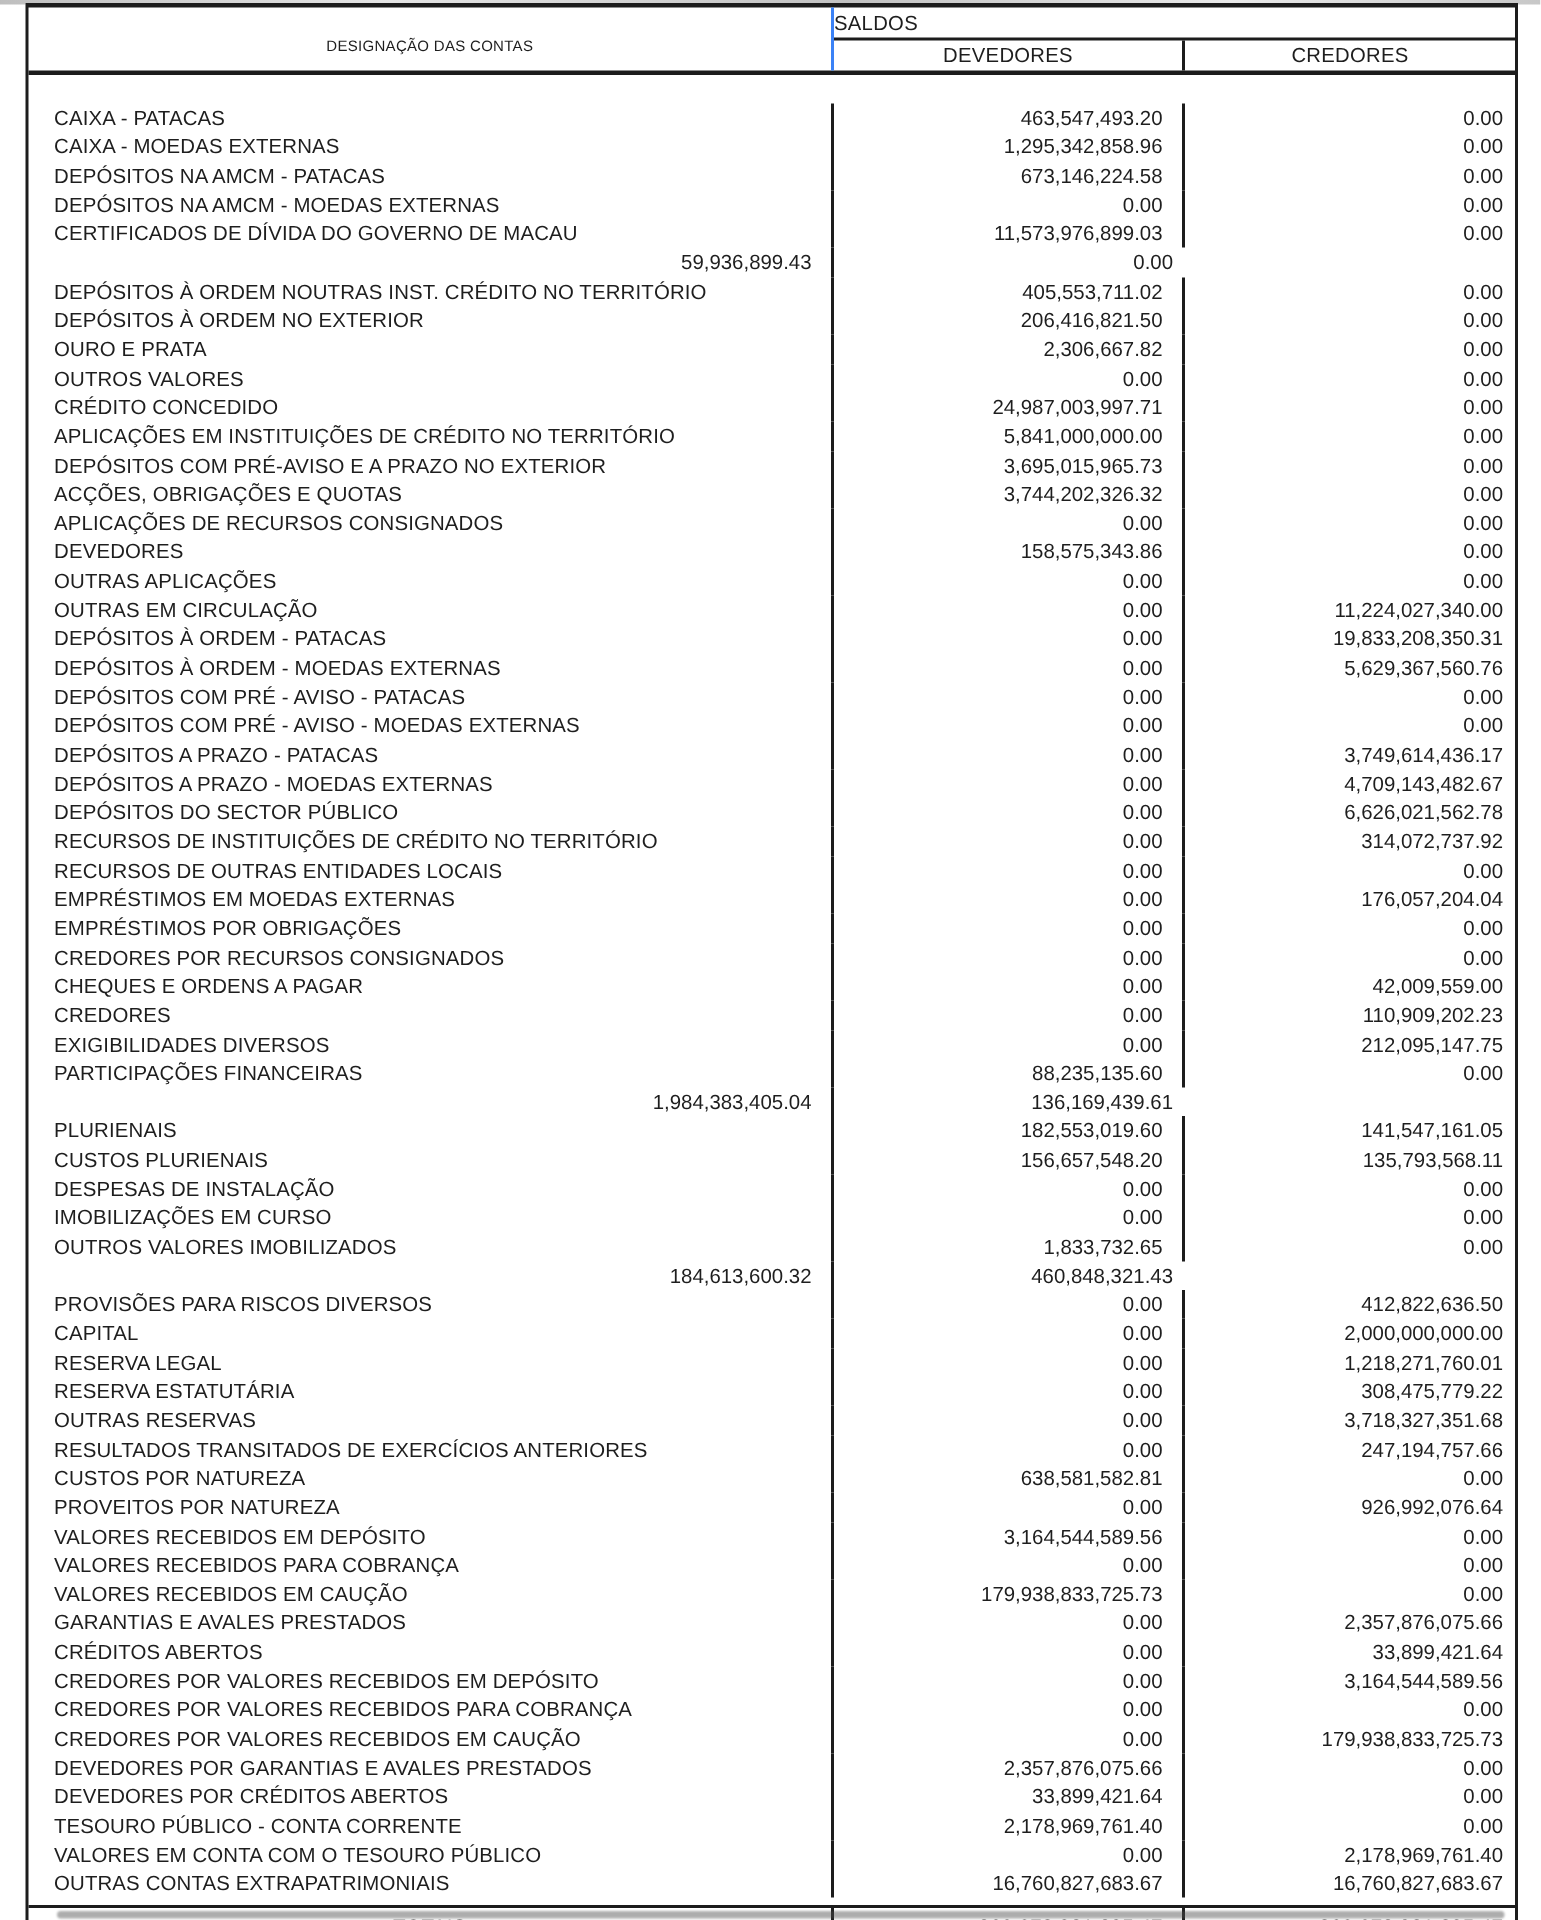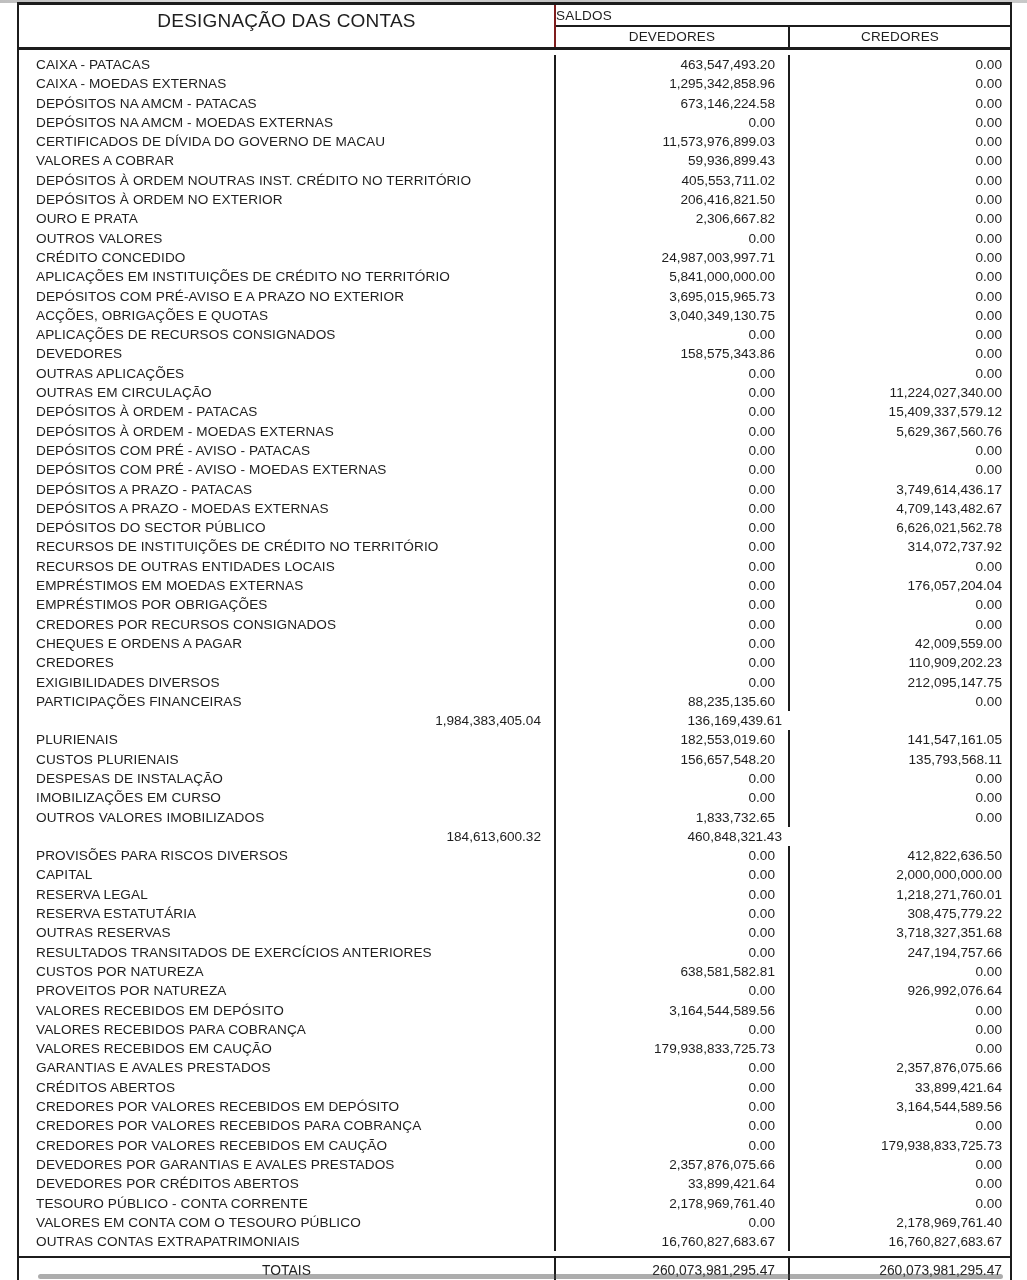--- a/index.html
+++ b/index.html
@@ -34,34 +34,34 @@
     border: 2px solid #1c1c1c;
     border-top-width: 3px;
     border-bottom-width: 3px;
     box-sizing: border-box;
     background: #fff;
   }
 
   .thead { display: grid; grid-template-columns: 537px 454px; border-bottom: 3px solid #1c1c1c; }
   .th-desig {
     box-sizing: border-box; width: 537px;
-    border-right: 2px solid #7f1d1d;
-    text-align: center; padding-top: 5px;
-    font-size: 19px; letter-spacing: .2px;
+    border-right: 2px solid #3b82f6;
+    text-align: center; padding-top: 21px;
+    font-size: 10px; letter-spacing: .2px;
   }
   .th-saldos {
     height: 20px; line-height: 21px; text-align: left;
     border-bottom: 2px solid #1c1c1c;
     font-size: 13.5px; letter-spacing: .2px;
   }
   .th-sub { display: grid; grid-template-columns: 234px 220px; height: 20px; }
   .th-sub > div { line-height: 20px; text-align: center; font-size: 13.5px; letter-spacing: .2px; box-sizing: border-box; }
   .th-sub .dev { border-right: 2px solid #1c1c1c; }
 
-  .tbody { padding-top: 5px; padding-bottom: 5px; }
+  .tbody { padding-top: 19px; padding-bottom: 5px; }
   .tr { display: grid; grid-template-columns: 537px 234px 220px; height: 19.3px; }
   .td {
     box-sizing: border-box; line-height: 19.3px; font-size: 13.6px;
     white-space: nowrap; overflow: hidden;
   }
   .td-label { border-right: 2px solid #1c1c1c; padding-left: 17px; letter-spacing: .1px; }
   .td-num { text-align: right; }
   .td-dev { border-right: 2px solid #1c1c1c; padding-right: 13px; }
   .td-cred { padding-right: 8px; }
 
@@ -112,21 +112,20 @@
           <div class="td td-label">DEPÓSITOS NA AMCM - MOEDAS EXTERNAS</div>
           <div class="td td-num td-dev">0.00</div>
           <div class="td td-num td-cred">0.00</div>
         </div>
         <div class="tr">
           <div class="td td-label">CERTIFICADOS DE DÍVIDA DO GOVERNO DE MACAU</div>
           <div class="td td-num td-dev">11,573,976,899.03</div>
           <div class="td td-num td-cred">0.00</div>
         </div>
         <div class="tr">
-          <div class="td td-label">VALORES A COBRAR</div>
           <div class="td td-num td-dev">59,936,899.43</div>
           <div class="td td-num td-cred">0.00</div>
         </div>
         <div class="tr">
           <div class="td td-label">DEPÓSITOS À ORDEM NOUTRAS INST. CRÉDITO NO TERRITÓRIO</div>
           <div class="td td-num td-dev">405,553,711.02</div>
           <div class="td td-num td-cred">0.00</div>
         </div>
         <div class="tr">
           <div class="td td-label">DEPÓSITOS À ORDEM NO EXTERIOR</div>
@@ -153,21 +152,21 @@
           <div class="td td-num td-dev">5,841,000,000.00</div>
           <div class="td td-num td-cred">0.00</div>
         </div>
         <div class="tr">
           <div class="td td-label">DEPÓSITOS COM PRÉ-AVISO E A PRAZO NO EXTERIOR</div>
           <div class="td td-num td-dev">3,695,015,965.73</div>
           <div class="td td-num td-cred">0.00</div>
         </div>
         <div class="tr">
           <div class="td td-label">ACÇÕES, OBRIGAÇÕES E QUOTAS</div>
-          <div class="td td-num td-dev">3,040,349,130.75</div>
+          <div class="td td-num td-dev">3,744,202,326.32</div>
           <div class="td td-num td-cred">0.00</div>
         </div>
         <div class="tr">
           <div class="td td-label">APLICAÇÕES DE RECURSOS CONSIGNADOS</div>
           <div class="td td-num td-dev">0.00</div>
           <div class="td td-num td-cred">0.00</div>
         </div>
         <div class="tr">
           <div class="td td-label">DEVEDORES</div>
           <div class="td td-num td-dev">158,575,343.86</div>
@@ -179,21 +178,21 @@
           <div class="td td-num td-cred">0.00</div>
         </div>
         <div class="tr">
           <div class="td td-label">OUTRAS EM CIRCULAÇÃO</div>
           <div class="td td-num td-dev">0.00</div>
           <div class="td td-num td-cred">11,224,027,340.00</div>
         </div>
         <div class="tr">
           <div class="td td-label">DEPÓSITOS À ORDEM - PATACAS</div>
           <div class="td td-num td-dev">0.00</div>
-          <div class="td td-num td-cred">15,409,337,579.12</div>
+          <div class="td td-num td-cred">19,833,208,350.31</div>
         </div>
         <div class="tr">
           <div class="td td-label">DEPÓSITOS À ORDEM - MOEDAS EXTERNAS</div>
           <div class="td td-num td-dev">0.00</div>
           <div class="td td-num td-cred">5,629,367,560.76</div>
         </div>
         <div class="tr">
           <div class="td td-label">DEPÓSITOS COM PRÉ - AVISO - PATACAS</div>
           <div class="td td-num td-dev">0.00</div>
           <div class="td td-num td-cred">0.00</div>

